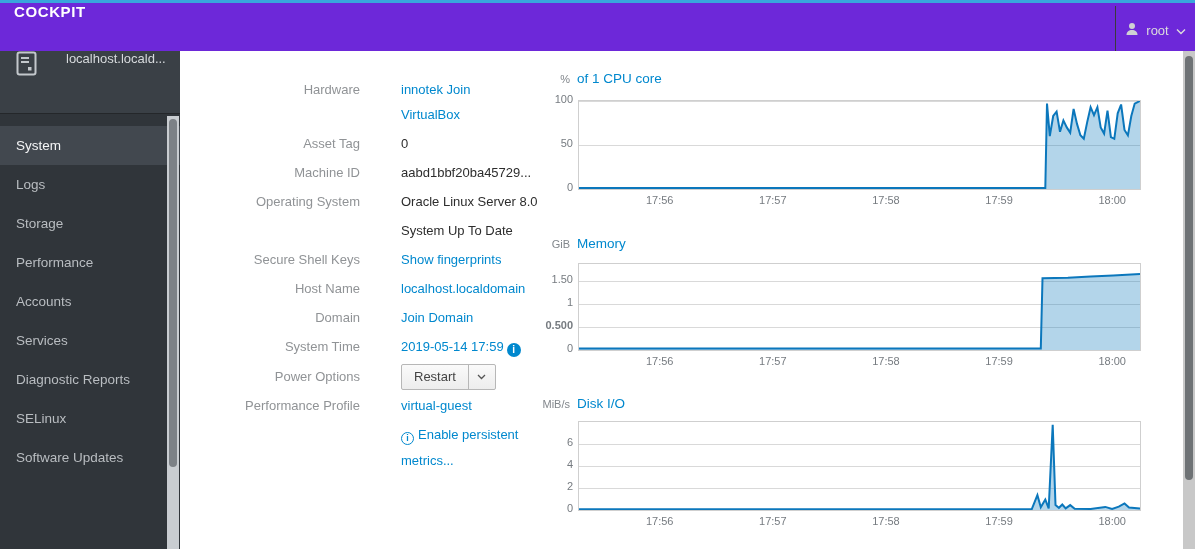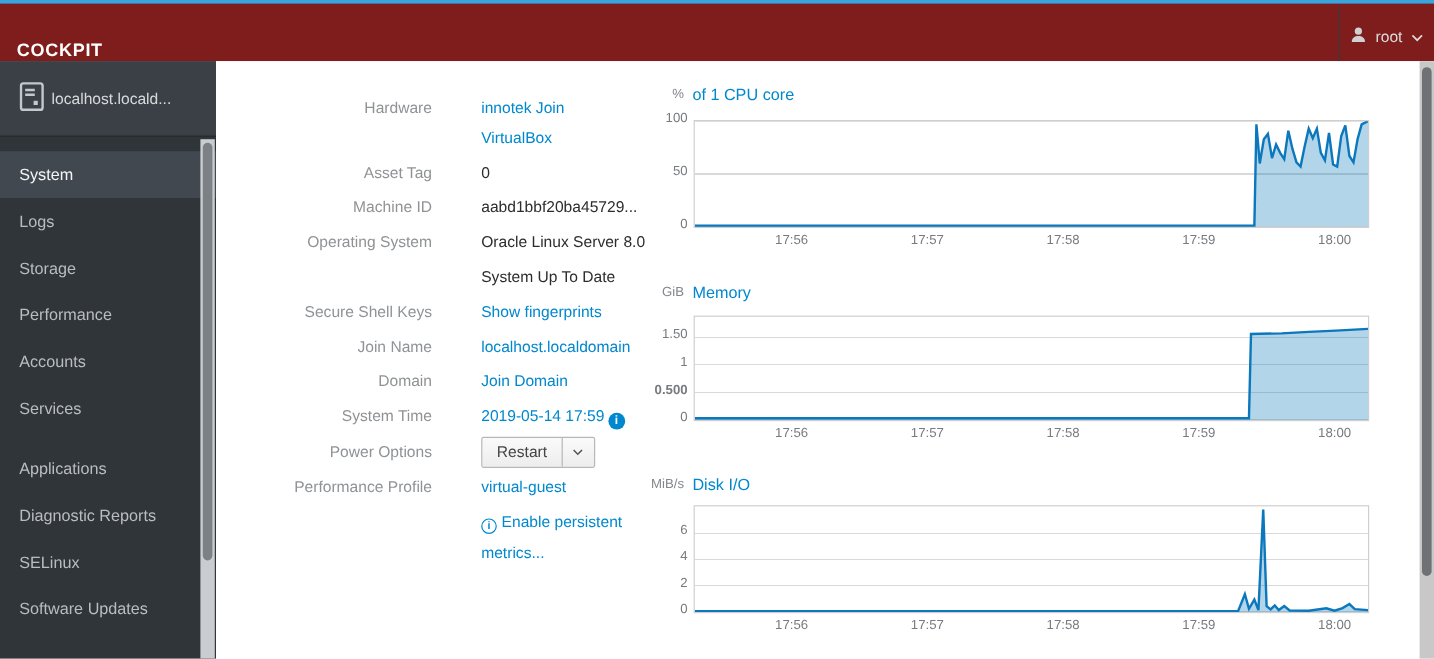--- a/index.html
+++ b/index.html
@@ -2,31 +2,31 @@
 <html><head>
 <meta charset="utf-8">
 <style>
   * { margin:0; padding:0; box-sizing:border-box; }
   html,body { width:1195px; height:549px; overflow:hidden; background:#fff;
     font-family:"Liberation Sans", sans-serif; }
   #app { position:relative; width:1195px; height:549px; }
 
   
   #topbar { position:absolute; left:0; top:0; width:1195px; height:51px;
-    background:#7f1d1d; border-top:3px solid #39a5dc; display:flex; align-items:flex-end; }
+    background:#6d28d9; border-top:3px solid #39a5dc; display:flex; align-items:flex-start; }
   .brand { color:#fff; font-weight:bold; font-size:15px; letter-spacing:.6px; padding-left:14px; }
   .user-menu { position:absolute; right:0; top:3px; height:48px; width:80px;
     border-left:1px solid #3a3a3a; display:flex; align-items:center; justify-content:center;
     gap:7px; color:#dcdcdc; font-size:13px; cursor:pointer; }
 
   
   #sidebar { position:absolute; left:0; top:51px; width:180px; height:498px;
     background:#30353a; overflow:hidden; }
-  .host-header { height:63px; background:#3a4046; display:flex; align-items:center;
-    padding-left:16px; gap:6px; color:#d7dadd; font-size:13px;
+  .host-header { height:63px; background:#3a4046; display:flex; 
+    padding-left:16px; gap:29px; color:#d7dadd; font-size:13px;
     border-bottom:1px solid #24272a; cursor:pointer; }
   .host-label { white-space:nowrap; }
   #nav { padding-top:12px; }
   .nav-item { height:39px; line-height:39px; padding-left:16px; color:#b9bdc1;
     font-size:13.5px; cursor:pointer; }
   .nav-item.active { background:#42484f; color:#f4f5f6; }
   .nav-item.group-gap { margin-top:11px; }
   .side-scroll { position:absolute; left:167px; top:65px; width:12px; height:433px;
     background:#c9cdd1; }
   .side-thumb { position:absolute; left:2px; top:3px; width:8px; height:348px;
@@ -100,21 +100,20 @@
       </span>
       <span class="host-label">localhost.locald...</span>
     </div>
     <div id="nav">
       <div class="nav-item active">System</div>
       <div class="nav-item">Logs</div>
       <div class="nav-item">Storage</div>
       <div class="nav-item">Performance</div>
       <div class="nav-item">Accounts</div>
       <div class="nav-item">Services</div>
-      <div class="nav-item group-gap">Applications</div>
       <div class="nav-item">Diagnostic Reports</div>
       <div class="nav-item">SELinux</div>
       <div class="nav-item">Software Updates</div>
     </div>
     <div class="side-scroll">
       <div class="side-thumb"></div>
     </div>
   </div>
 
   <div id="content">
@@ -141,21 +140,21 @@
     </div>
     <div class="info-row" style="top:172px">
       <div class="info-label"></div>
       <div class="info-value">System Up To Date</div>
     </div>
     <div class="info-row" style="top:201px">
       <div class="info-label">Secure Shell Keys</div>
       <div class="info-value"><a class="link">Show fingerprints</a></div>
     </div>
     <div class="info-row" style="top:230px">
-      <div class="info-label">Join Name</div>
+      <div class="info-label">Host Name</div>
       <div class="info-value"><a class="link">localhost.localdomain</a></div>
     </div>
     <div class="info-row" style="top:259px">
       <div class="info-label">Domain</div>
       <div class="info-value"><a class="link">Join Domain</a></div>
     </div>
     <div class="info-row" style="top:288px">
       <div class="info-label">System Time</div>
       <div class="info-value"><a class="link"><span>2019-05-14 17:59</span><span class="ibadge">i</span></a></div>
     </div>

